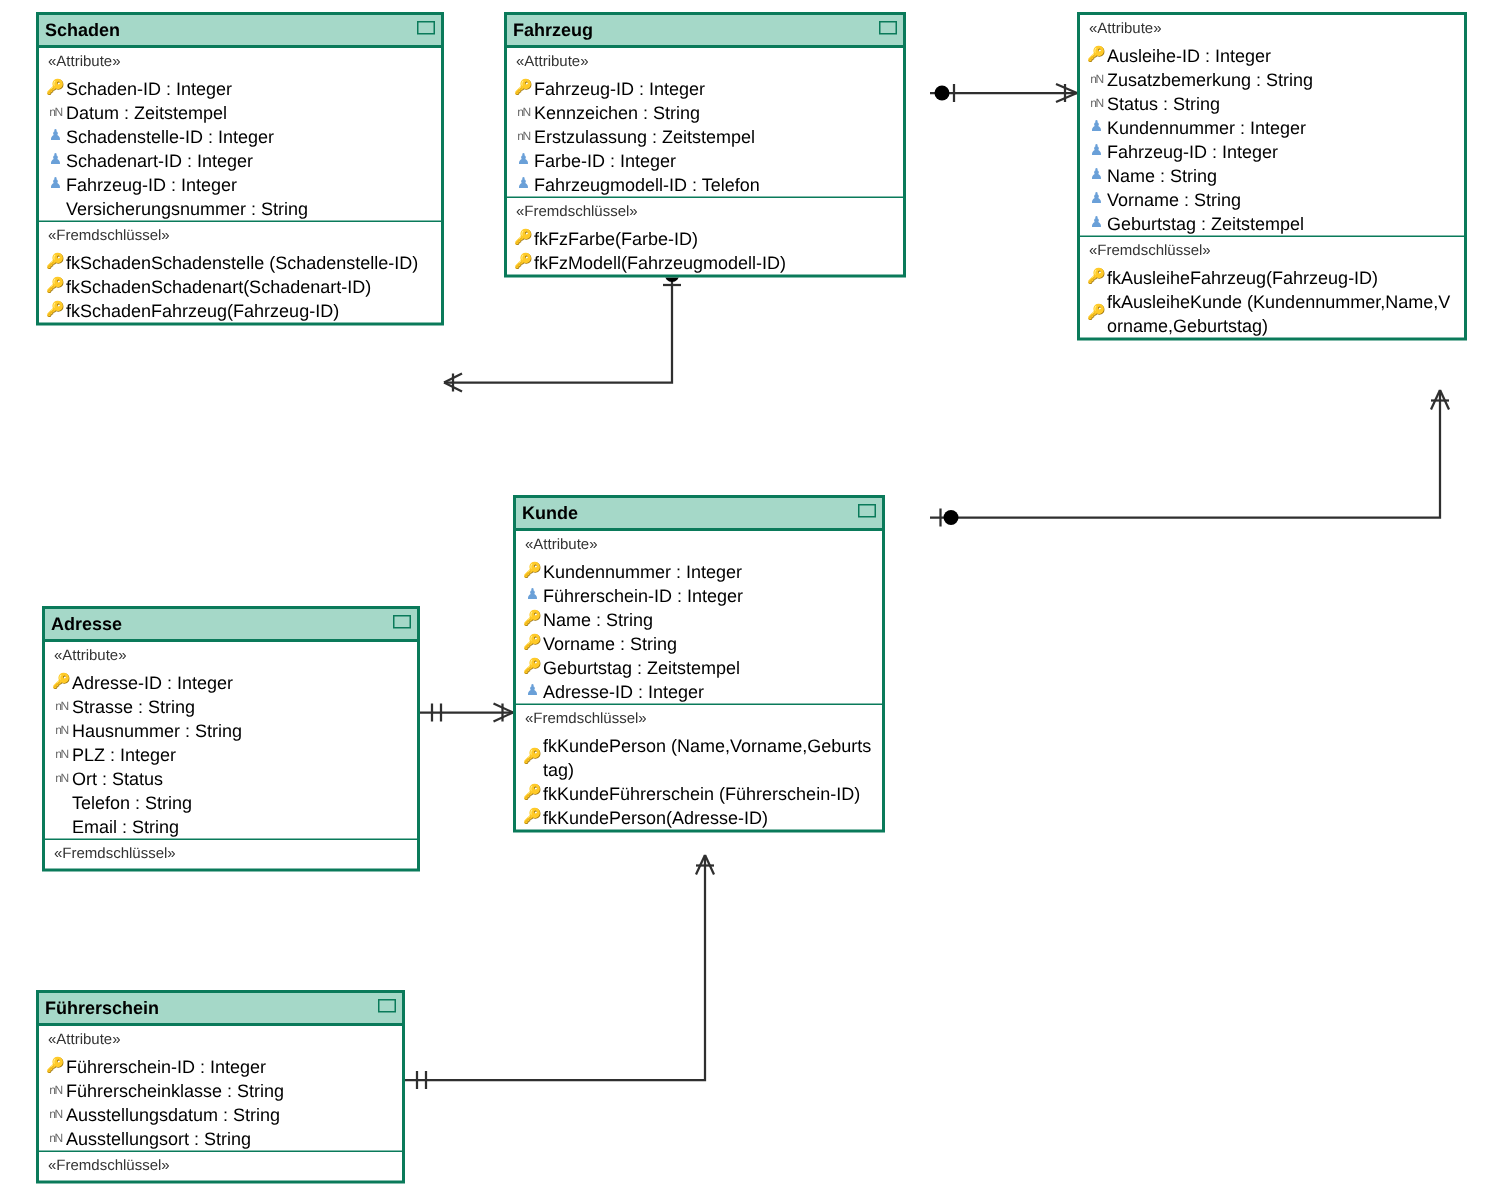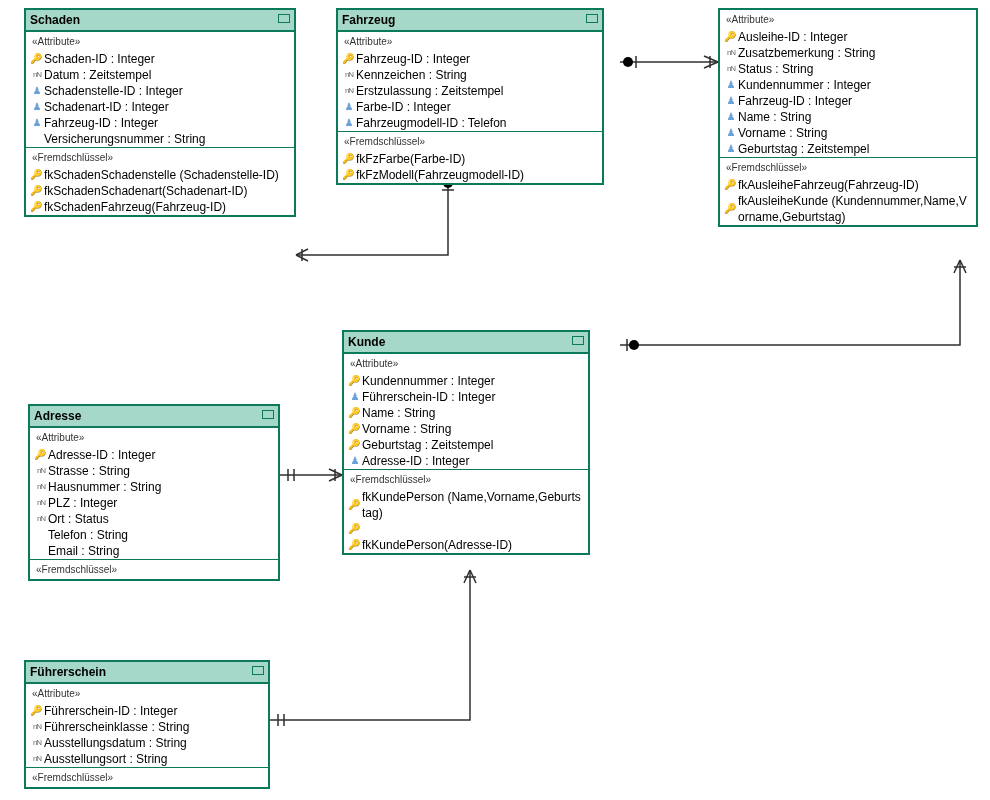--- a/index.html
+++ b/index.html
@@ -294,20 +294,21 @@
   </div>
   <div class="section-divider"></div>
   <div class="section-label">«Fremdschlüssel»</div>
   <div>
     <div class="attr-row wrap">
         <span class="icon icon-fk">🔑</span>
         <span>fkKundePerson (Name,Vorname,Geburtstag)</span>
       </div>
     <div class="attr-row wrap">
         <span class="icon icon-fk">🔑</span>
+        <span>fkKundeFührerschein (Führerschein-ID)</span>
       </div>
     <div class="attr-row">
         <span class="icon icon-fk">🔑</span>
         <span>fkKundePerson(Adresse-ID)</span>
       </div>
   </div>
 </div>
 
 <div class="entity" style="left:28px; top:404px; width:252px;">
   <div class="entity-header">

